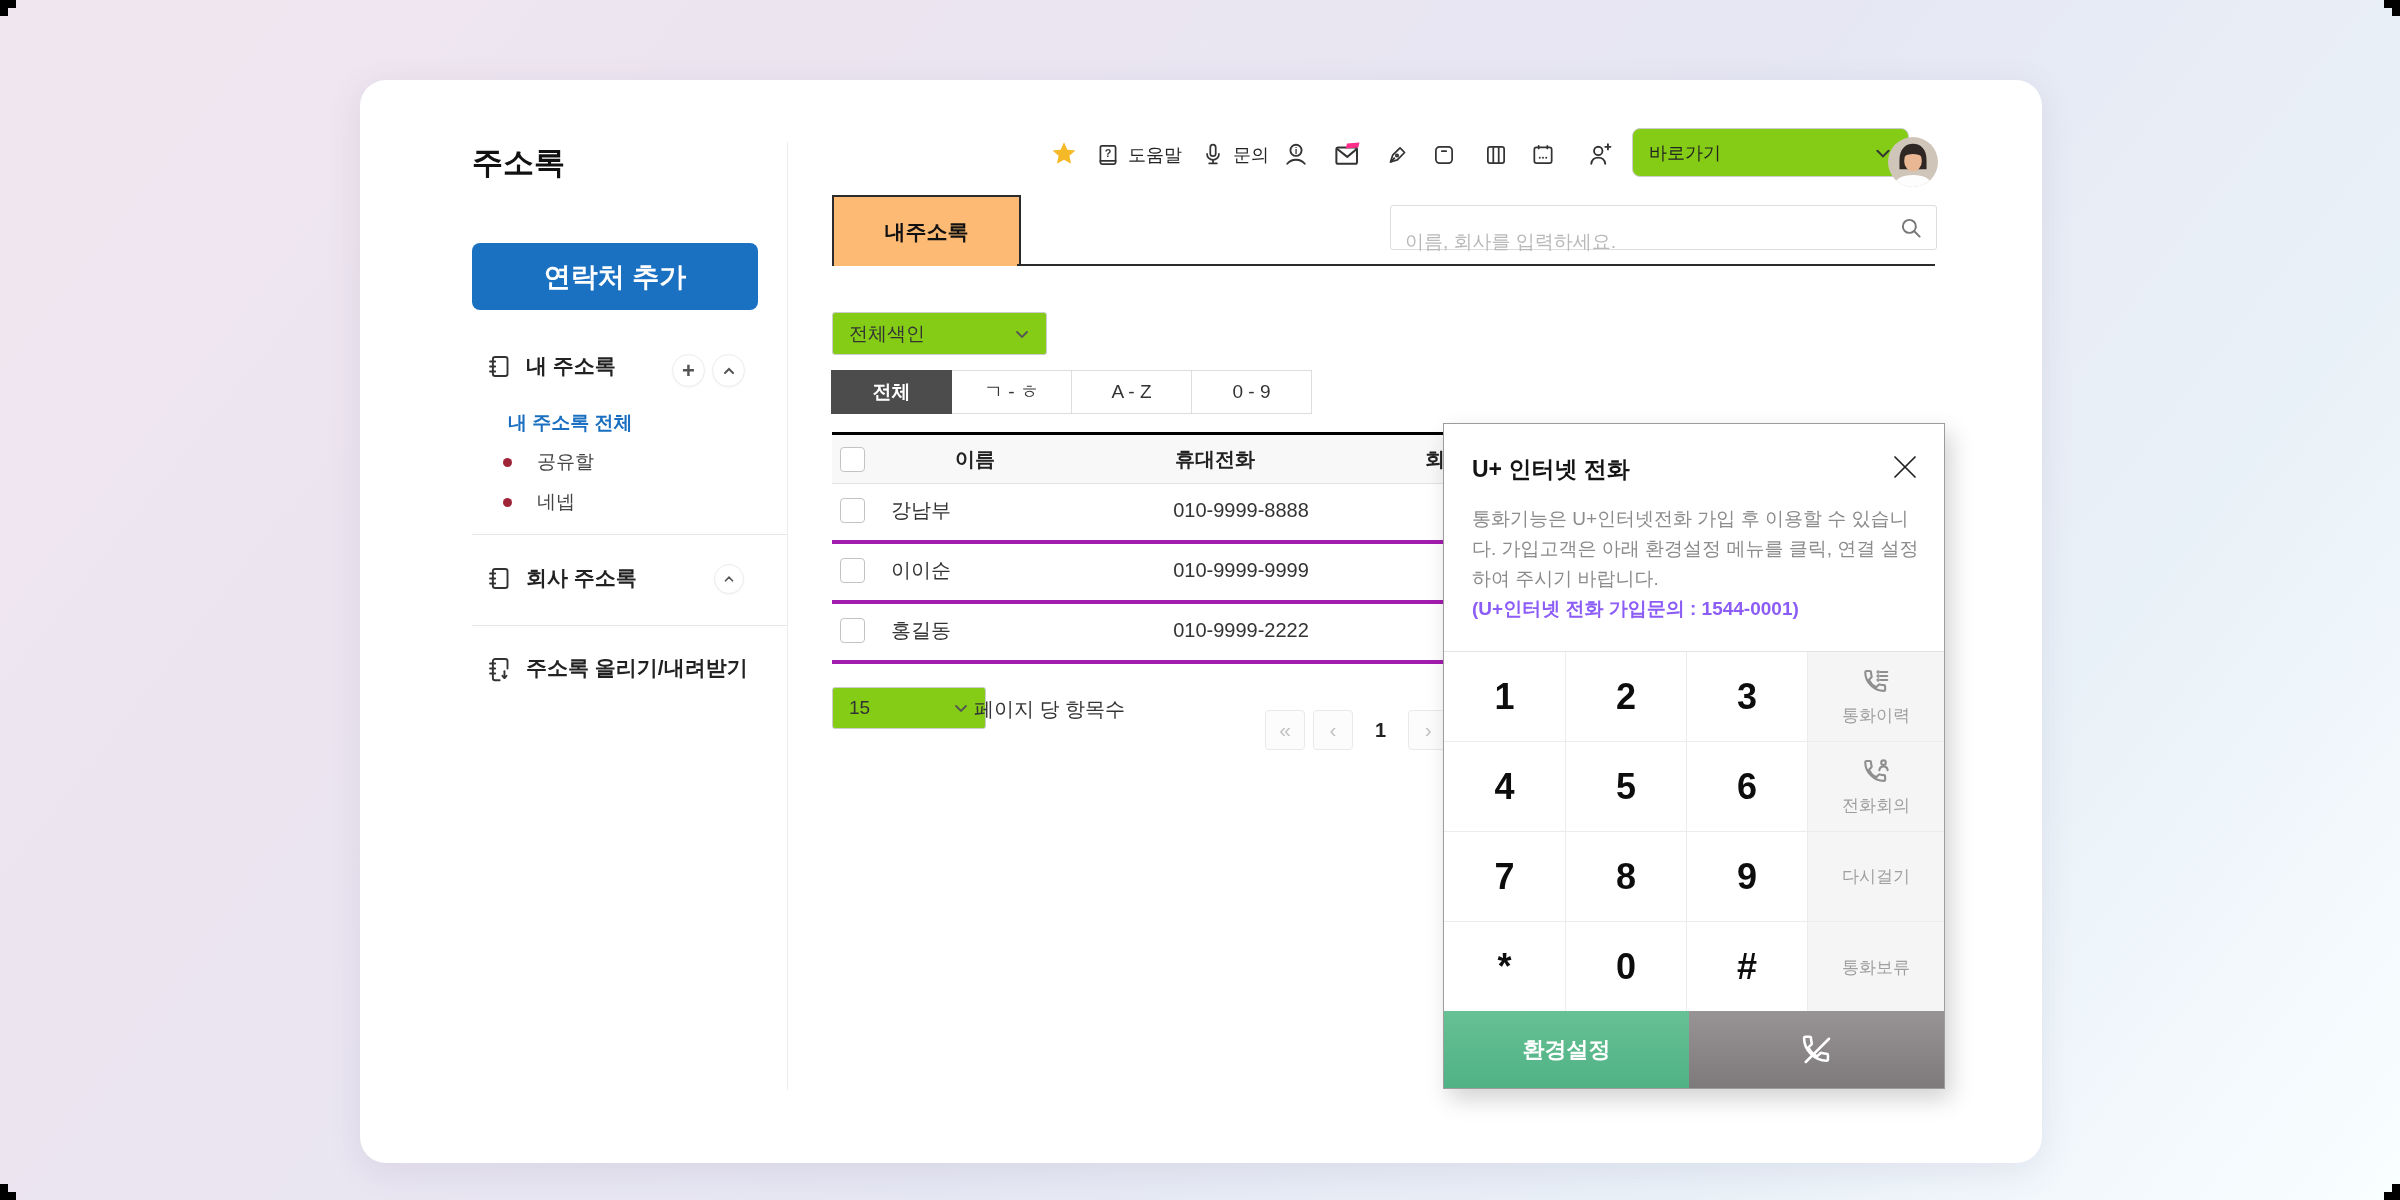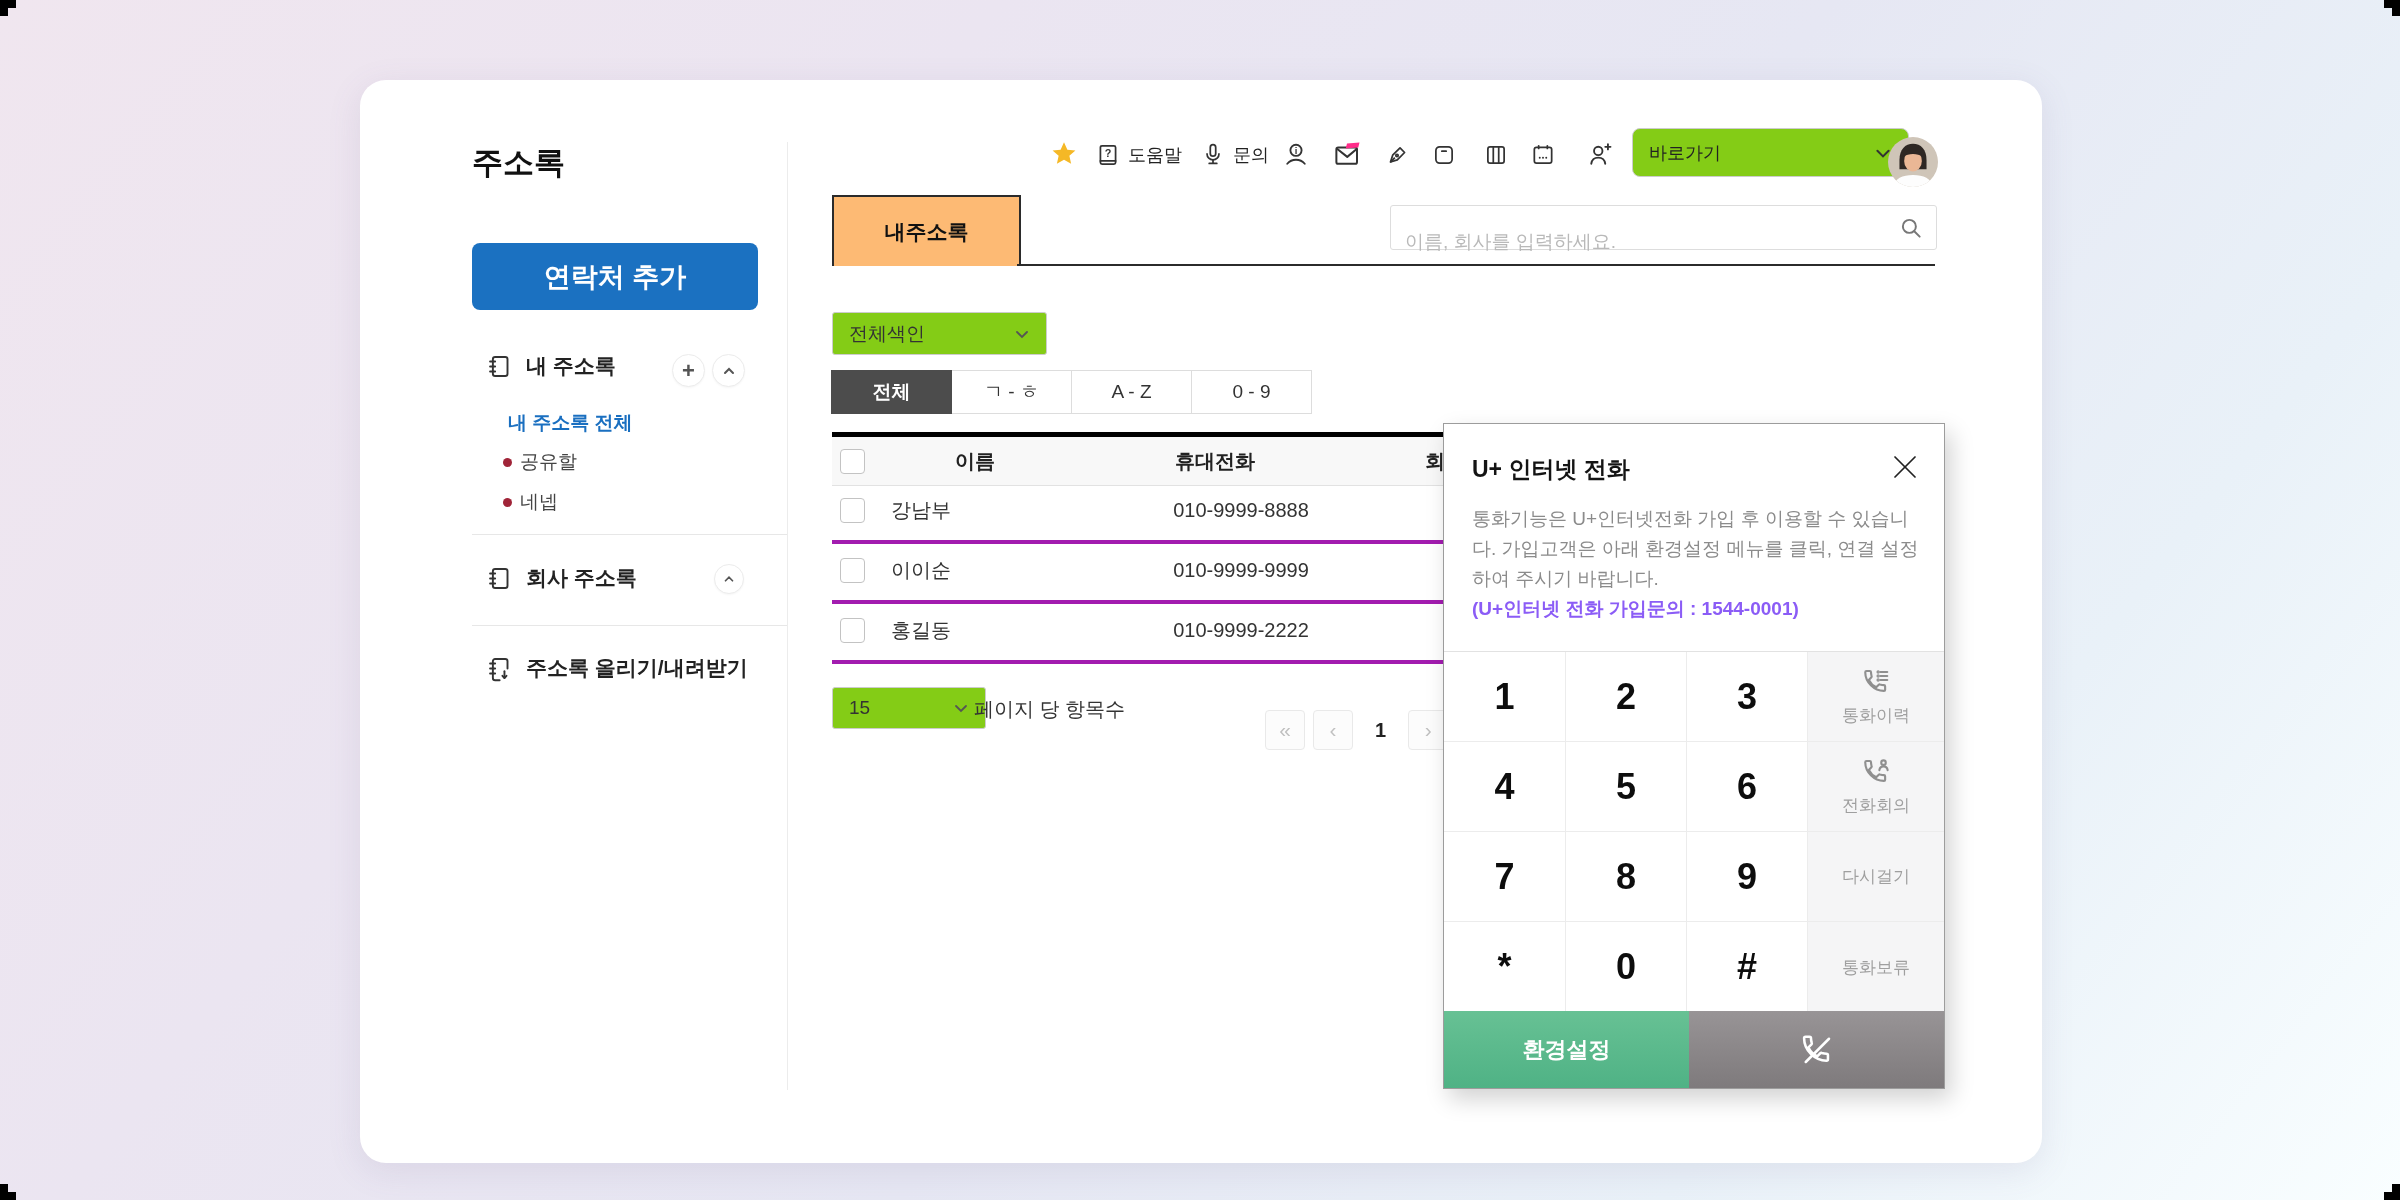--- a/index.html
+++ b/index.html
@@ -15,21 +15,21 @@
   
   .sb-title{left:112px;top:62px;font-size:31px;font-weight:bold;color:#111;}
   .btn-add{left:112px;top:163px;width:286px;height:67px;background:#1b71c1;border-radius:8px;
            color:#fff;font-size:27px;font-weight:bold;display:flex;align-items:center;justify-content:center;cursor:pointer;}
   .sb-row{display:flex;align-items:center;gap:14px;}
   .sb-label{font-size:21px;font-weight:bold;color:#222;}
   .circ{width:31px;height:31px;border-radius:50%;border:1px solid #ececec;background:#fff;
         display:flex;align-items:center;justify-content:center;color:#555;box-shadow:0 1px 2px rgba(0,0,0,.04);}
   .circ .pl{font-size:22px;font-weight:bold;line-height:1;}
   .sb-link{font-size:19px;color:#1a6fc0;font-weight:bold;}
-  .sb-group{display:flex;align-items:center;gap:8px;font-size:19px;color:#444;text-align:right;}
+  .sb-group{display:flex;align-items:center;gap:25px;font-size:19px;color:#444;text-align:right;}
   .dot{width:9px;height:9px;border-radius:50%;background:#a02438;}
   .divider{position:absolute;left:112px;width:315px;height:1px;background:#e7e7e7;}
 
   
   .tb-label{font-size:18px;color:#222;}
   .tb-item{display:flex;align-items:center;gap:7px;}
   .select{border:1px solid #ccc;border-radius:8px;background:#84cc16;display:flex;align-items:center;
           justify-content:space-between;padding:0 16px;font-size:18px;color:#222;cursor:pointer;}
   .select.sq{border-radius:3px;font-size:19px;color:#333;}
   .avatar{width:50px;height:50px;border-radius:50%;overflow:hidden;}
@@ -38,21 +38,21 @@
   .tab{left:472px;top:115px;width:185px;height:69px;background:#fdba74;border:2px solid #2b2b2b;border-bottom:none;
        display:flex;align-items:center;justify-content:center;font-size:21px;font-weight:bold;color:#111;}
   .topline{left:657px;top:184px;width:918px;height:2px;background:#2b2b2b;}
   .search{left:1030px;top:125px;width:545px;height:43px;border:1px solid #ddd;border-radius:3px;display:flex;align-items:center;}
   .search input{border:none;outline:none;flex:1;font-size:19px;color:#333;padding:0 14px;font-family:inherit;background:transparent;margin-top:28px;}
   .search input::placeholder{color:#b9b9b9;}
   .filters{left:472px;top:290px;display:flex;}
   .fbtn{width:119px;height:42px;border:1px solid #ddd;margin-left:-1px;background:#fff;display:flex;
         align-items:center;justify-content:center;font-size:19px;color:#333;cursor:pointer;}
   .fbtn.active{background:#4c4c4c;border-color:#4c4c4c;color:#fff;font-weight:bold;z-index:1;}
-  .thead{left:472px;top:352px;width:1103px;height:48px;background:#f8f8f8;border-top:5px solid #000000;
+  .thead{left:472px;top:352px;width:1103px;height:48px;background:#f8f8f8;border-top:3px solid #000000;
          border-bottom:1px solid #e2e2e2;display:flex;align-items:center;font-size:20px;font-weight:bold;color:#222;}
   .trow{left:472px;width:1103px;height:60px;border-bottom:4px solid #a21caf;display:flex;align-items:center;
         font-size:20px;color:#333;}
   .cbx{width:23px;height:23px;border:1.5px solid #c3c3c3;border-radius:4px;background:#fff;margin-left:8px;}
   .c-name{width:220px;padding-left:26px;}
   .c-name.hd{text-align:center;padding-left:0;}
   .c-mob{width:260px;text-align:center;}
   .c-com{width:240px;text-align:center;}
   .pgsel{left:472px;top:607px;width:120px;height:40px;}
   .pglabel{left:614px;top:616px;font-size:20px;color:#333;}

